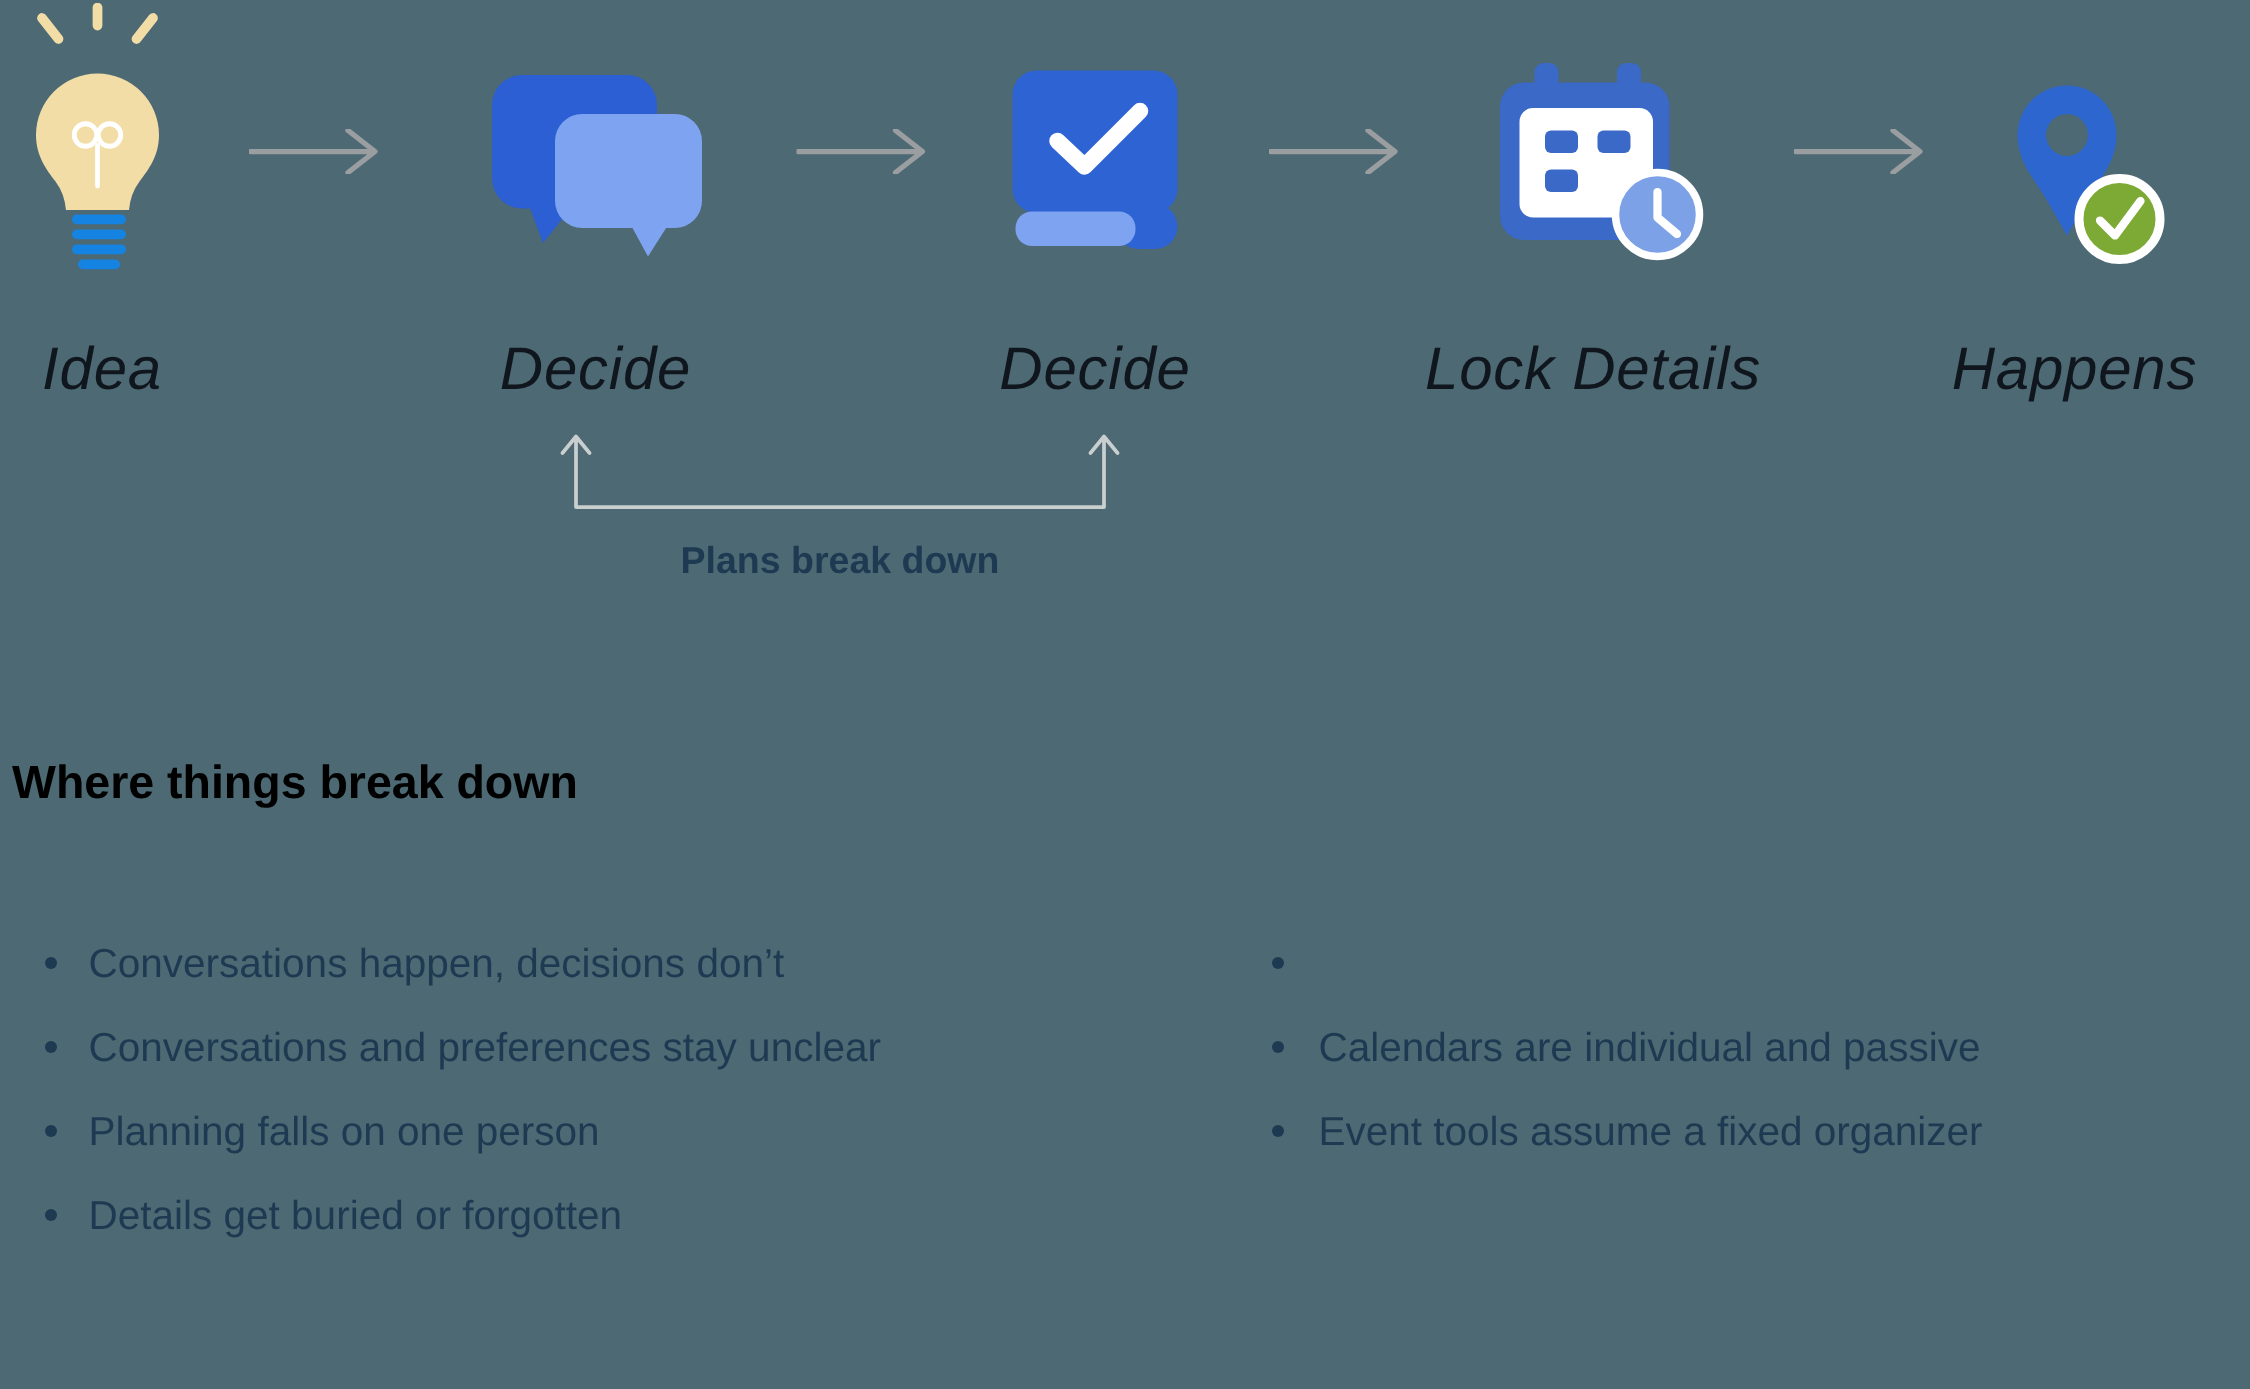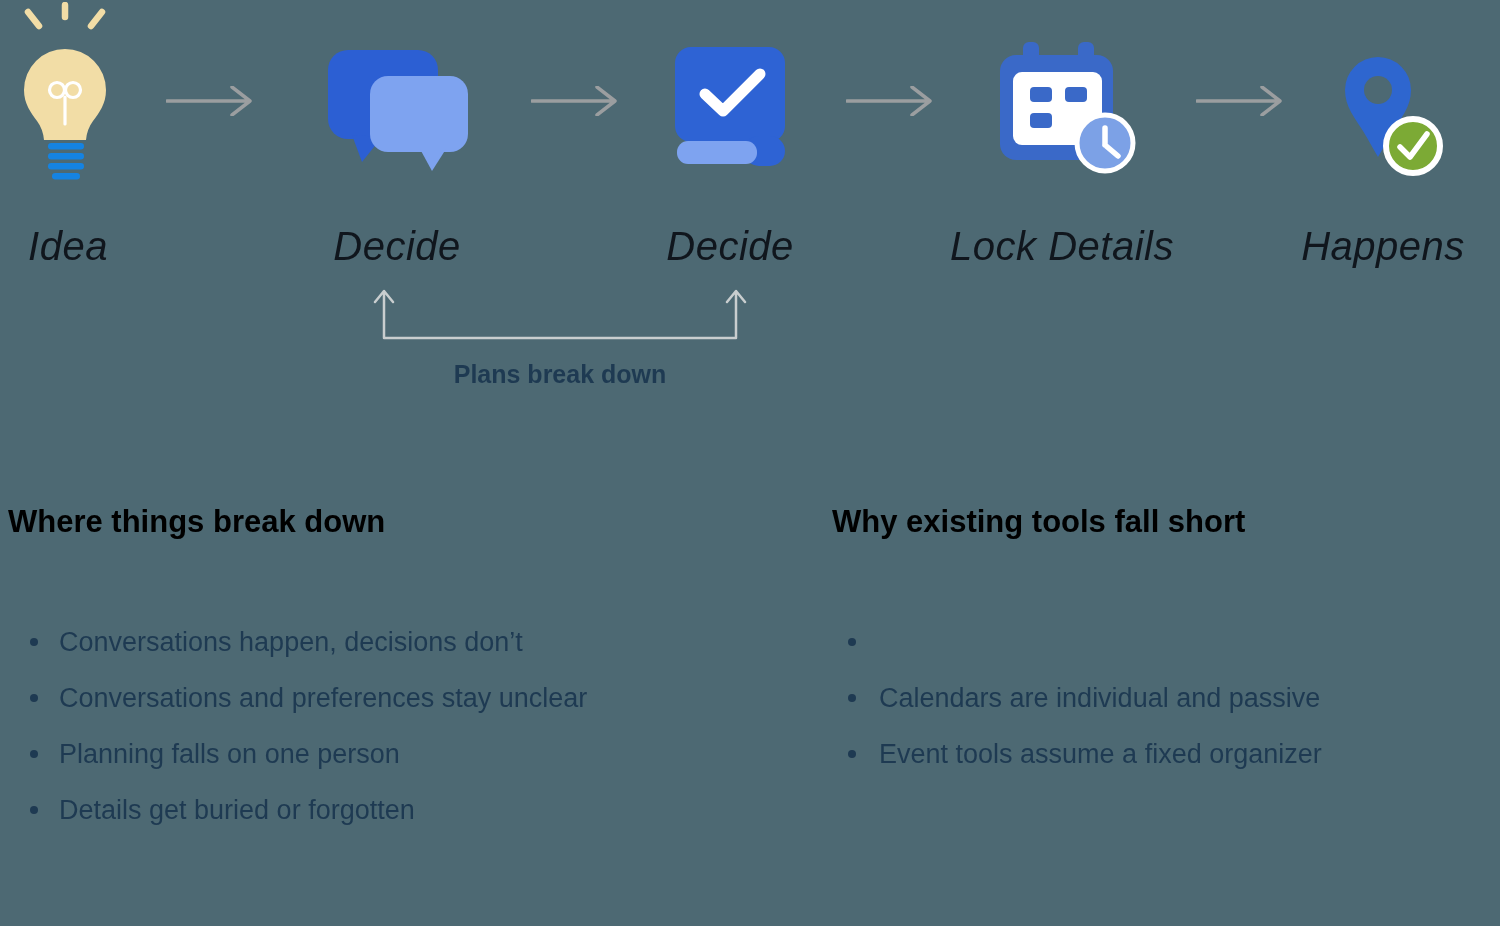--- a/index.html
+++ b/index.html
@@ -181,21 +181,20 @@
     <li class="bullet-row">
       <span class="bullet-dot"></span>
       <span class="bullet-text">Planning falls on one person</span>
     </li>
     <li class="bullet-row">
       <span class="bullet-dot"></span>
       <span class="bullet-text">Details get buried or forgotten</span>
     </li>
   </ul>
 
-  <div class="section-title title-right">Why existing tools fall short</div>
   <ul class="bullet-list list-right">
     <li class="bullet-row">
       <span class="bullet-dot"></span>
     </li>
     <li class="bullet-row">
       <span class="bullet-dot"></span>
       <span class="bullet-text">Calendars are individual and passive</span>
     </li>
     <li class="bullet-row">
       <span class="bullet-dot"></span>

